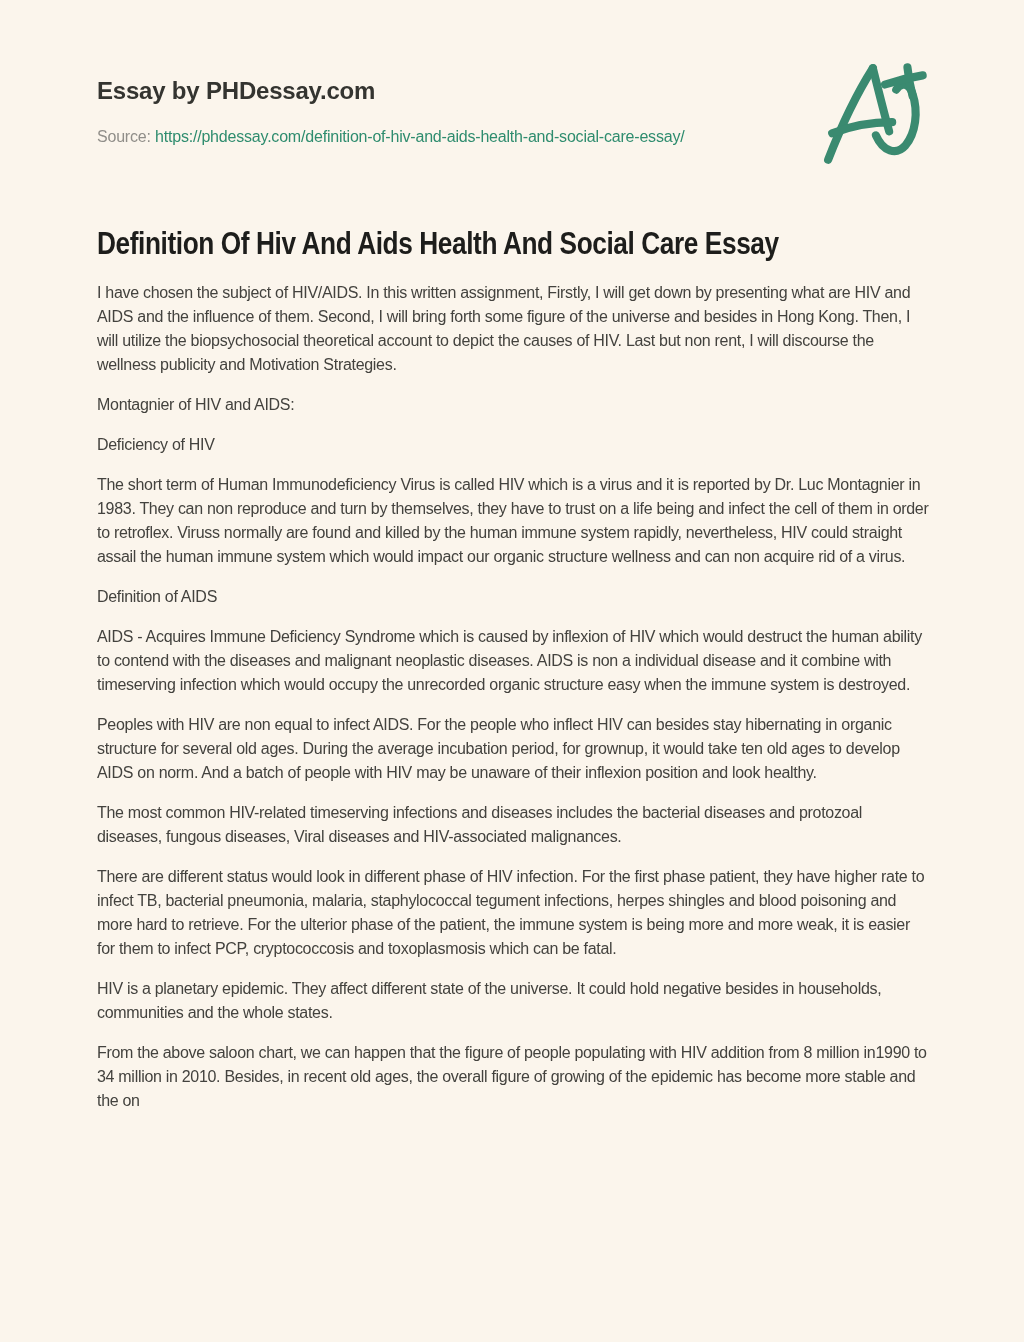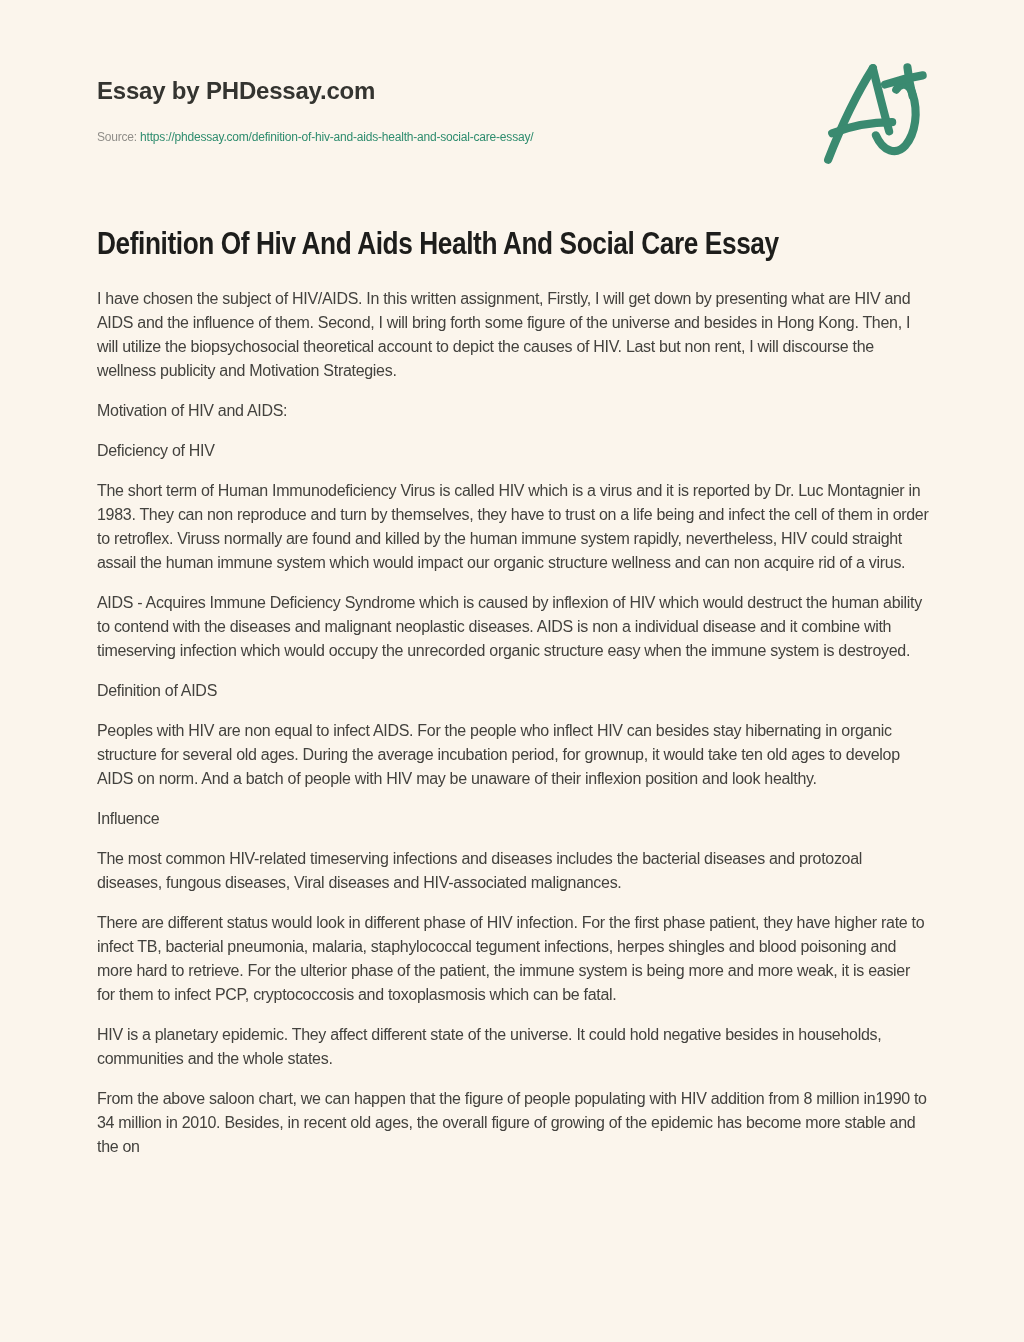--- a/index.html
+++ b/index.html
@@ -25,21 +25,21 @@
   .site-title {
     margin: 0;
     font-size: 24px;
     line-height: 30px;
     font-weight: 700;
     color: #343430;
     letter-spacing: -0.2px;
   }
   .source-row {
     margin-top: 20px;
-    font-size: 12px;
+    font-size: 16px;
     line-height: 22px;
     letter-spacing: -0.2px;
   }
   .source-label {
     color: #908E89;
   }
   .source-link {
     color: #2E8C6E;
     text-decoration: none;
   }
@@ -56,21 +56,21 @@
     font-size: 32px;
     line-height: 37px;
     font-weight: 700;
     color: #1D1D1B;
     letter-spacing: -0.5px;
     white-space: nowrap;
     transform: scaleX(0.82);
     transform-origin: left center;
   }
   .essay-body {
-    margin-top: 25px;
+    margin-top: 19px;
     width: 832px;
   }
   .essay-body p {
     margin: 0 0 16px 0;
     font-size: 16px;
     line-height: 24px;
     letter-spacing: -0.3px;
     color: #43423E;
   }
 </style>
@@ -103,26 +103,25 @@
 
         <path d="M64,24 C76,20 88,17 101,15"></path>
       </g>
     </svg>
   </div>
 
   <h1 class="essay-title">Definition Of Hiv And Aids Health And Social Care Essay</h1>
 
   <div class="essay-body">
       <p>I have chosen the subject of HIV/AIDS. In this written assignment, Firstly, I will get down by presenting what are HIV and AIDS and the influence of them. Second, I will bring forth some figure of the universe and besides in Hong Kong. Then, I will utilize the biopsychosocial theoretical account to depict the causes of HIV. Last but non rent, I will discourse the wellness publicity and Motivation Strategies.</p>
-      <p>Motivation of HIV and AIDS:</p>
+      <p>Montagnier of HIV and AIDS:</p>
       <p>Deficiency of HIV</p>
       <p>The short term of Human Immunodeficiency Virus is called HIV which is a virus and it is reported by Dr. Luc Montagnier in 1983. They can non reproduce and turn by themselves, they have to trust on a life being and infect the cell of them in order to retroflex. Viruss normally are found and killed by the human immune system rapidly, nevertheless, HIV could straight assail the human immune system which would impact our organic structure wellness and can non acquire rid of a virus.</p>
+      <p>Definition of AIDS</p>
       <p>AIDS - Acquires Immune Deficiency Syndrome which is caused by inflexion of HIV which would destruct the human ability to contend with the diseases and malignant neoplastic diseases. AIDS is non a individual disease and it combine with timeserving infection which would occupy the unrecorded organic structure easy when the immune system is destroyed.</p>
-      <p>Definition of AIDS</p>
       <p>Peoples with HIV are non equal to infect AIDS. For the people who inflect HIV can besides stay hibernating in organic structure for several old ages. During the average incubation period, for grownup, it would take ten old ages to develop AIDS on norm. And a batch of people with HIV may be unaware of their inflexion position and look healthy.</p>
-      <p>Influence</p>
       <p>The most common HIV-related timeserving infections and diseases includes the bacterial diseases and protozoal diseases, fungous diseases, Viral diseases and HIV-associated malignances.</p>
       <p>There are different status would look in different phase of HIV infection. For the first phase patient, they have higher rate to infect TB, bacterial pneumonia, malaria, staphylococcal tegument infections, herpes shingles and blood poisoning and more hard to retrieve. For the ulterior phase of the patient, the immune system is being more and more weak, it is easier for them to infect PCP, cryptococcosis and toxoplasmosis which can be fatal.</p>
       <p>HIV is a planetary epidemic. They affect different state of the universe. It could hold negative besides in households, communities and the whole states.</p>
       <p>From the above saloon chart, we can happen that the figure of people populating with HIV addition from 8 million in1990 to 34 million in 2010. Besides, in recent old ages, the overall figure of growing of the epidemic has become more stable and the on</p>
     </div>
 
 </div>
 
 </body></html>

